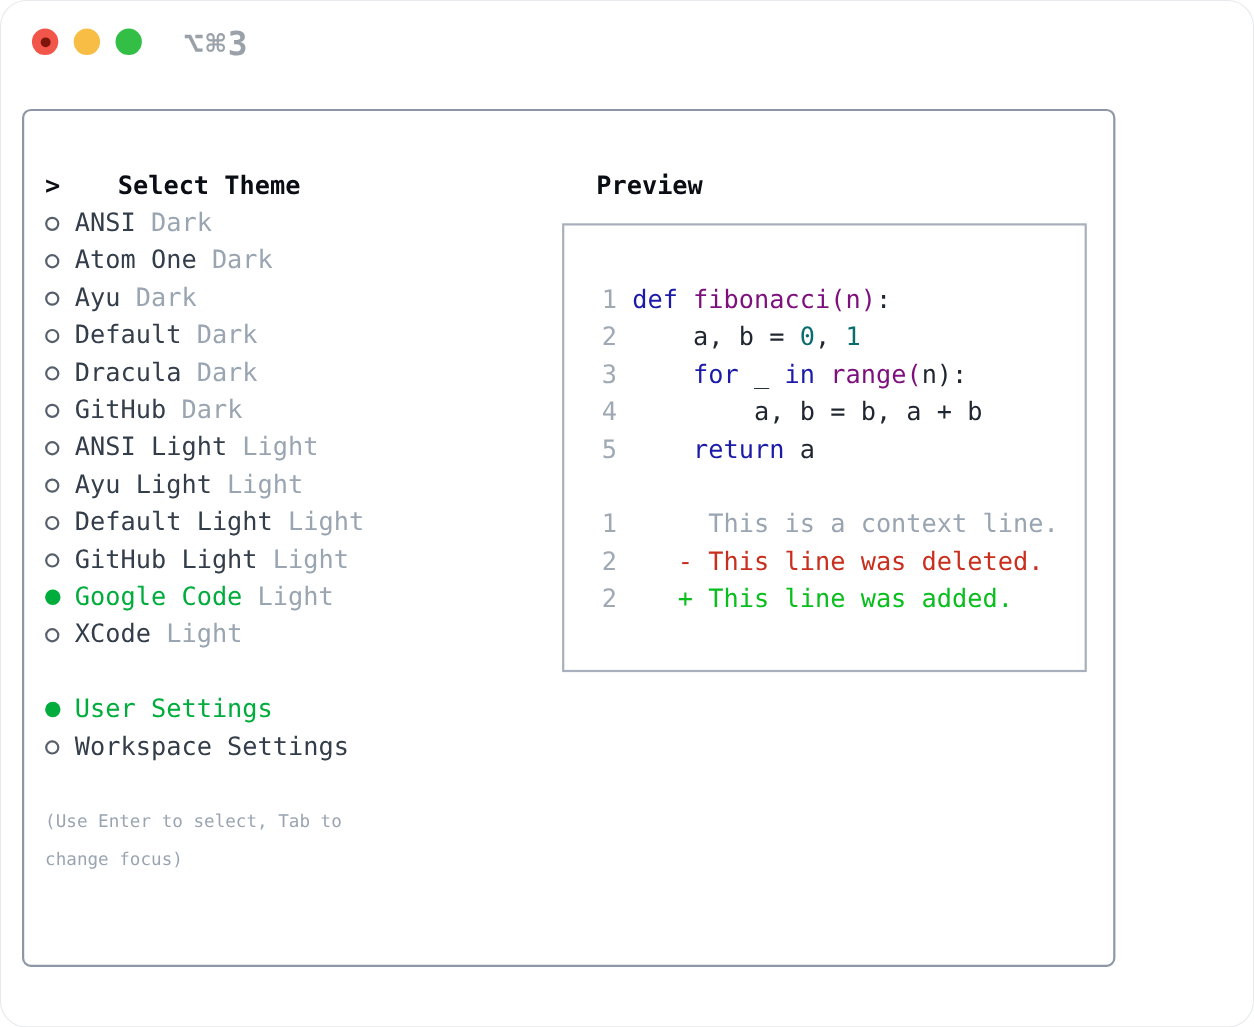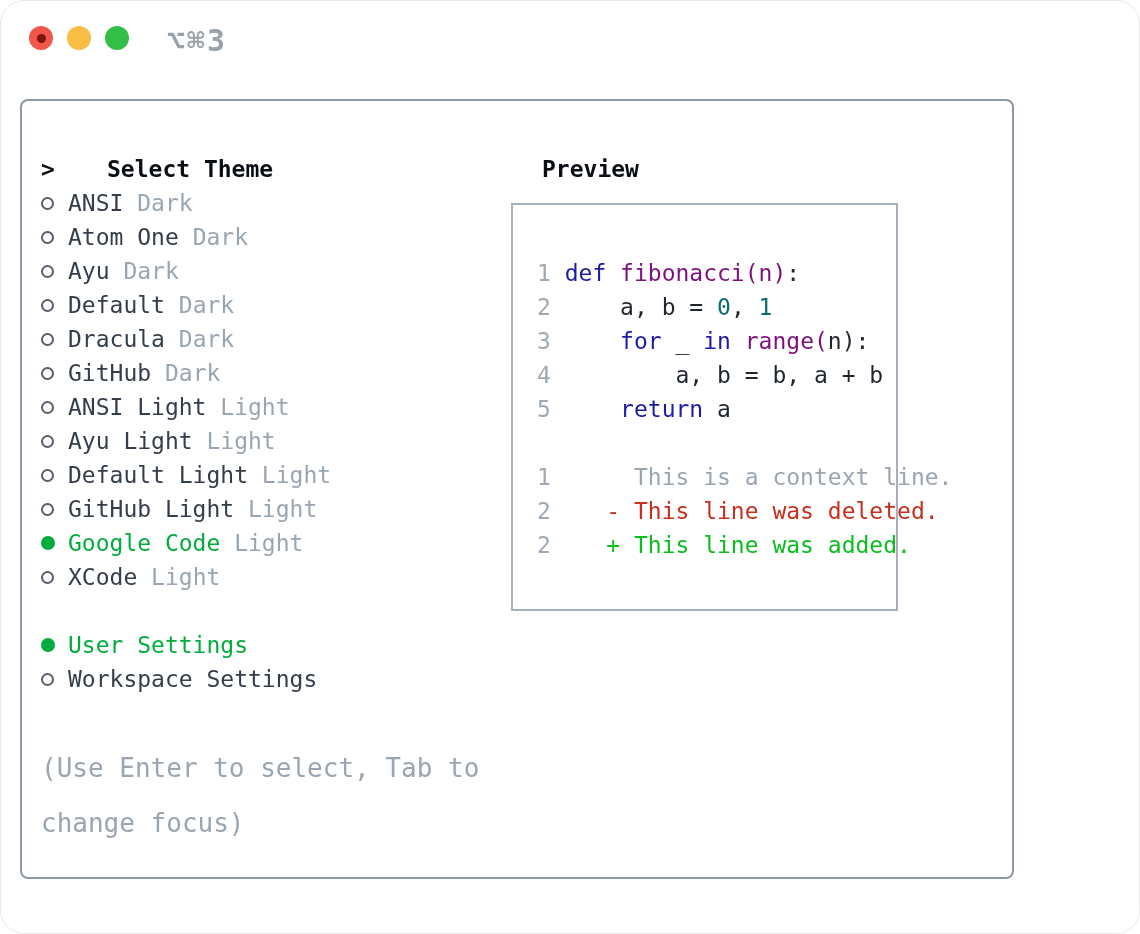--- a/index.html
+++ b/index.html
@@ -31,25 +31,25 @@
   .row{display:flex;align-items:center;height:34px;white-space:pre;font-size:23px;}
   .bcol{width:27px;display:flex;align-items:center;flex:0 0 27px;}
   .prefix{font-weight:bold;color:var(--heading);font-size:23px;}
   .heading{font-weight:bold;color:var(--heading);font-size:23px;margin-left:39px;}
   .bullet{width:13px;height:13px;border-radius:50%;border:2px solid #565f6b;background:transparent;}
   .bullet.selected{width:14px;height:14px;border:none;background:var(--green);}
   .name{color:var(--dark);}
   .name.selected{color:var(--green);}
   .variant{color:var(--muted);margin-left:13.85px;}
   .spacer{height:34px;}
-  .hint-line{height:34px;line-height:34px;font-size:26px;color:var(--muted);white-space:pre;margin-top:21px;}
+  .hint-line{height:34px;line-height:34px;font-size:16px;color:var(--muted);white-space:pre;}
 
   
   .preview-title{position:absolute;left:481px;top:51px;height:34px;line-height:34px;}
-  .preview-box{position:absolute;left:489px;top:102px;width:387px;height:408px;border:2px solid var(--boxborder);background:#fff;padding:51px 0 0 24px;}
+  .preview-box{position:absolute;left:489px;top:102px;width:477px;height:408px;border:2px solid var(--boxborder);background:#fff;padding:51px 0 0 34px;}
   .codeline{height:34px;line-height:34px;font-size:23px;white-space:pre;}
   .ln{color:#9fa9b4;}
   .tok-kw{color:var(--kw);}
   .tok-fn{color:var(--fn);}
   .tok-num{color:var(--numc);}
   .tok-pl{color:#1f2630;}
   .diff-context{color:var(--muted);text-align:center;}
   .diff-deleted{color:var(--red);}
   .diff-added{color:var(--diffgreen);}
 </style>

